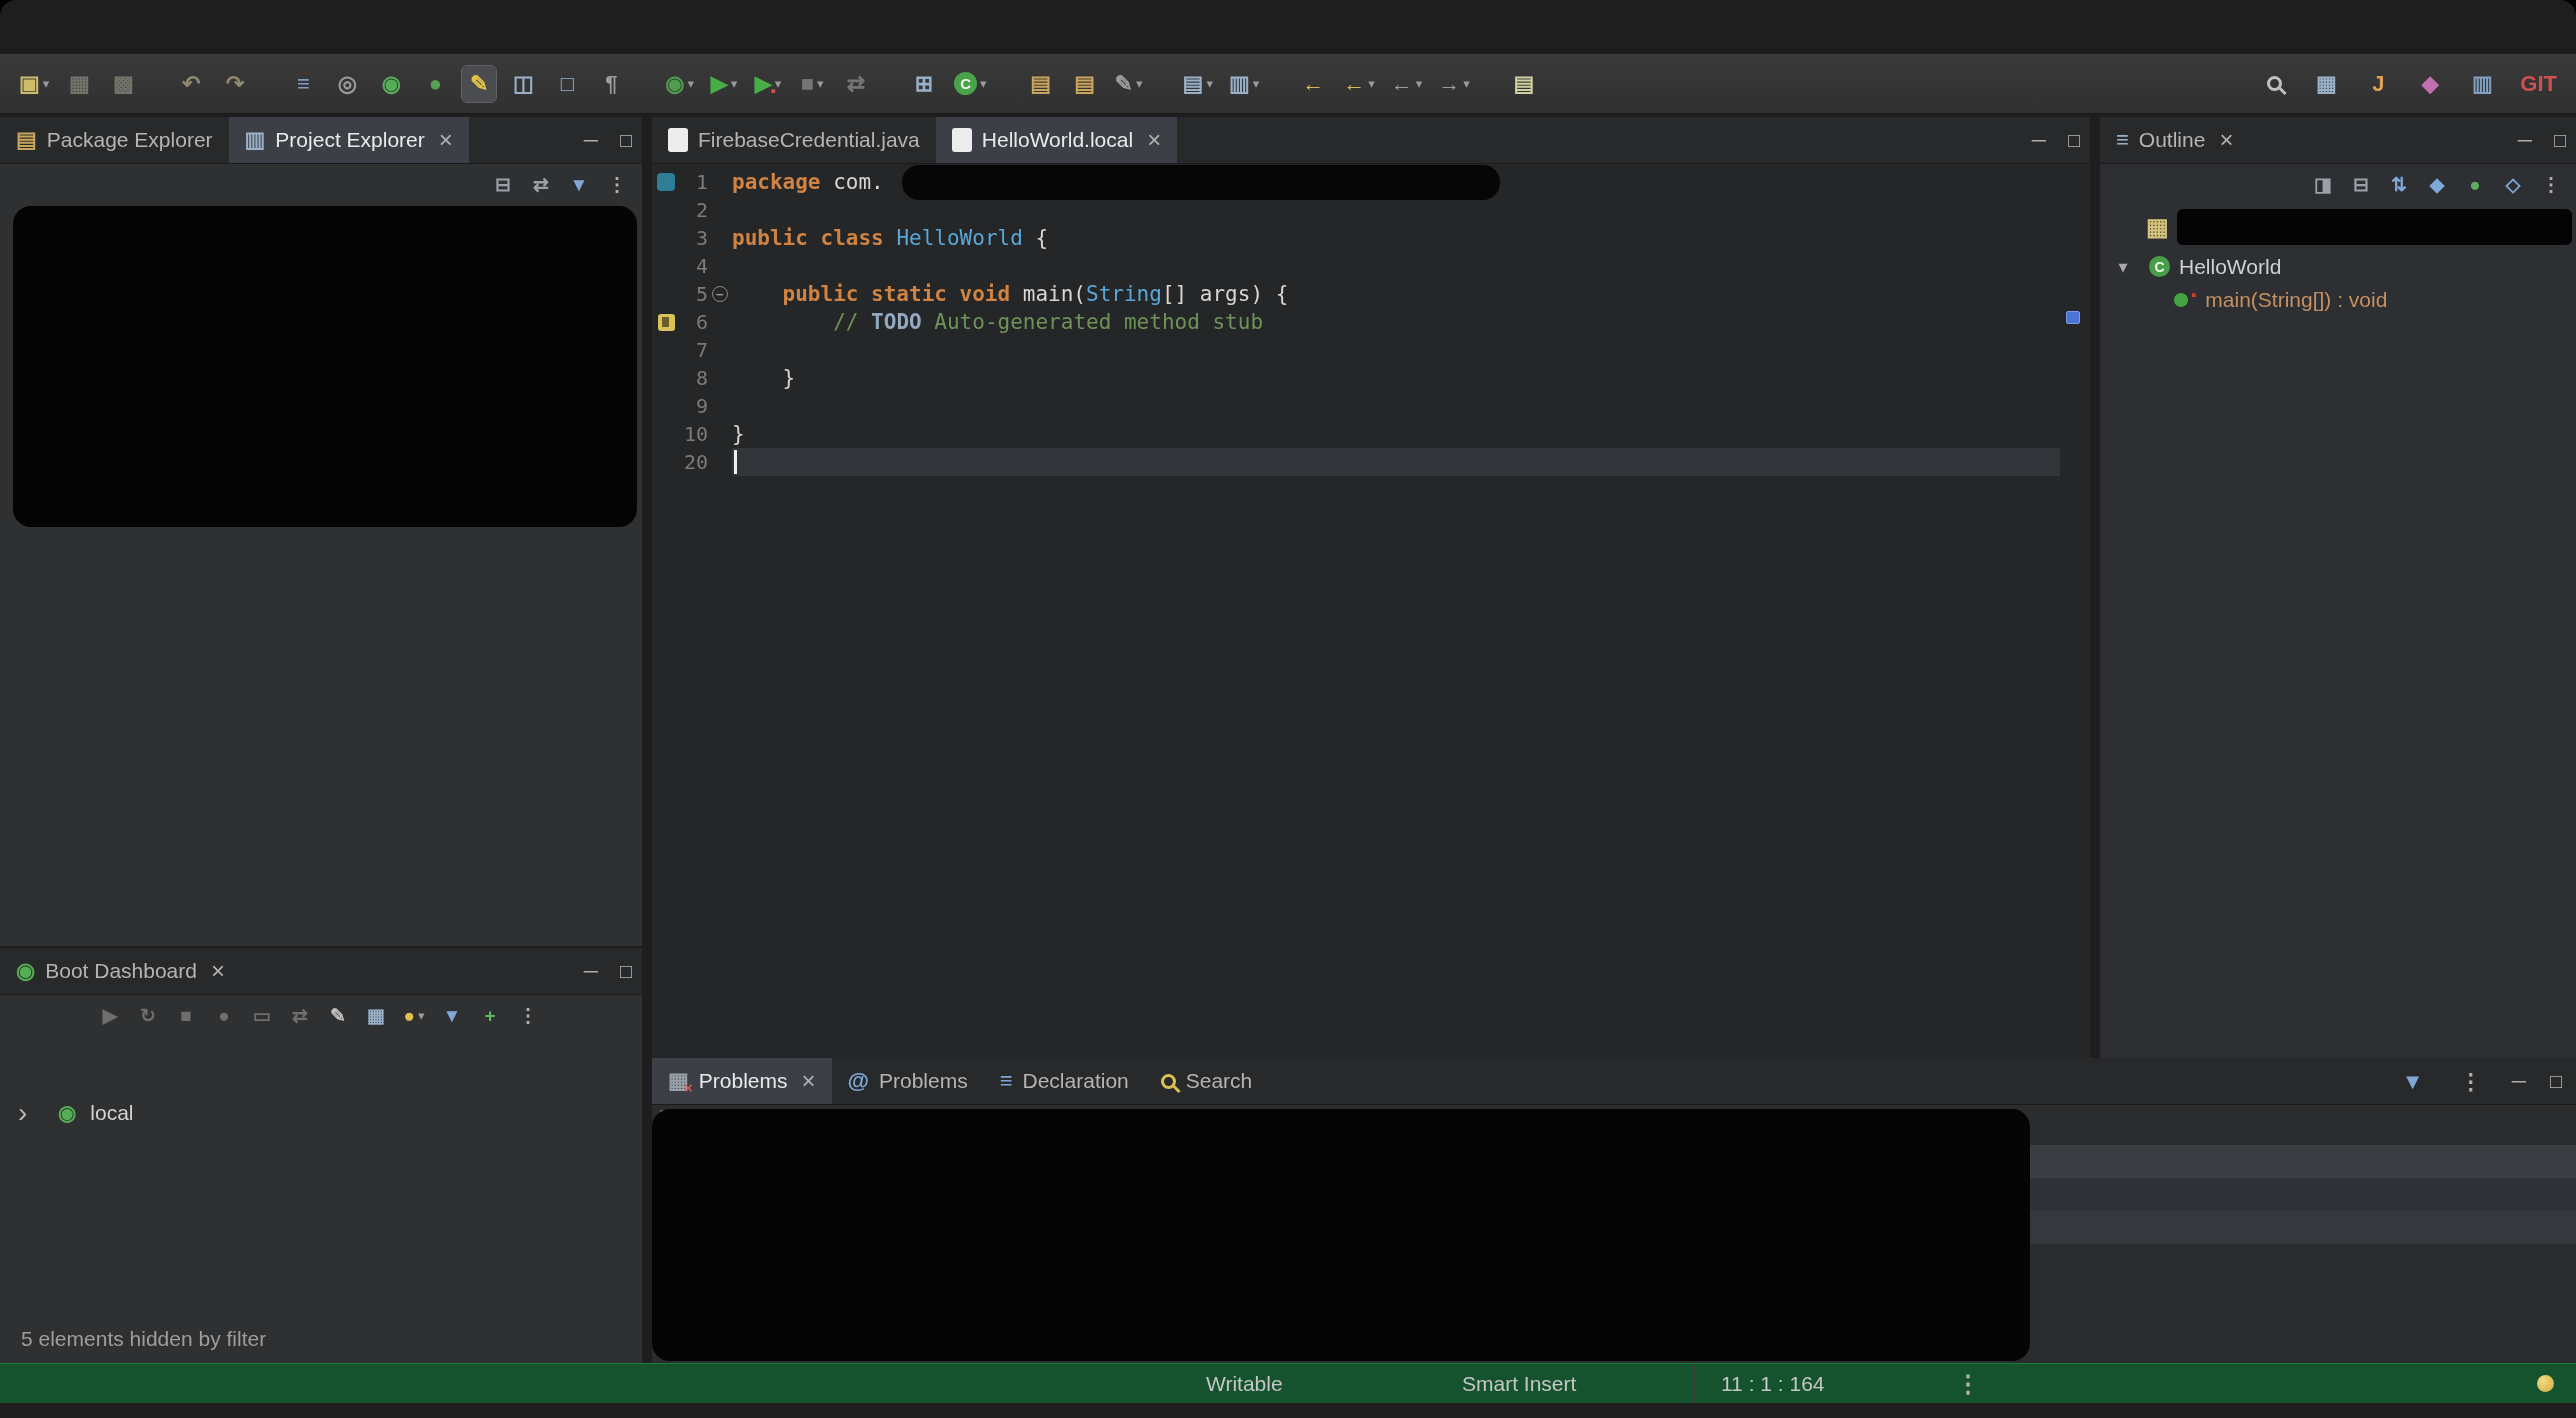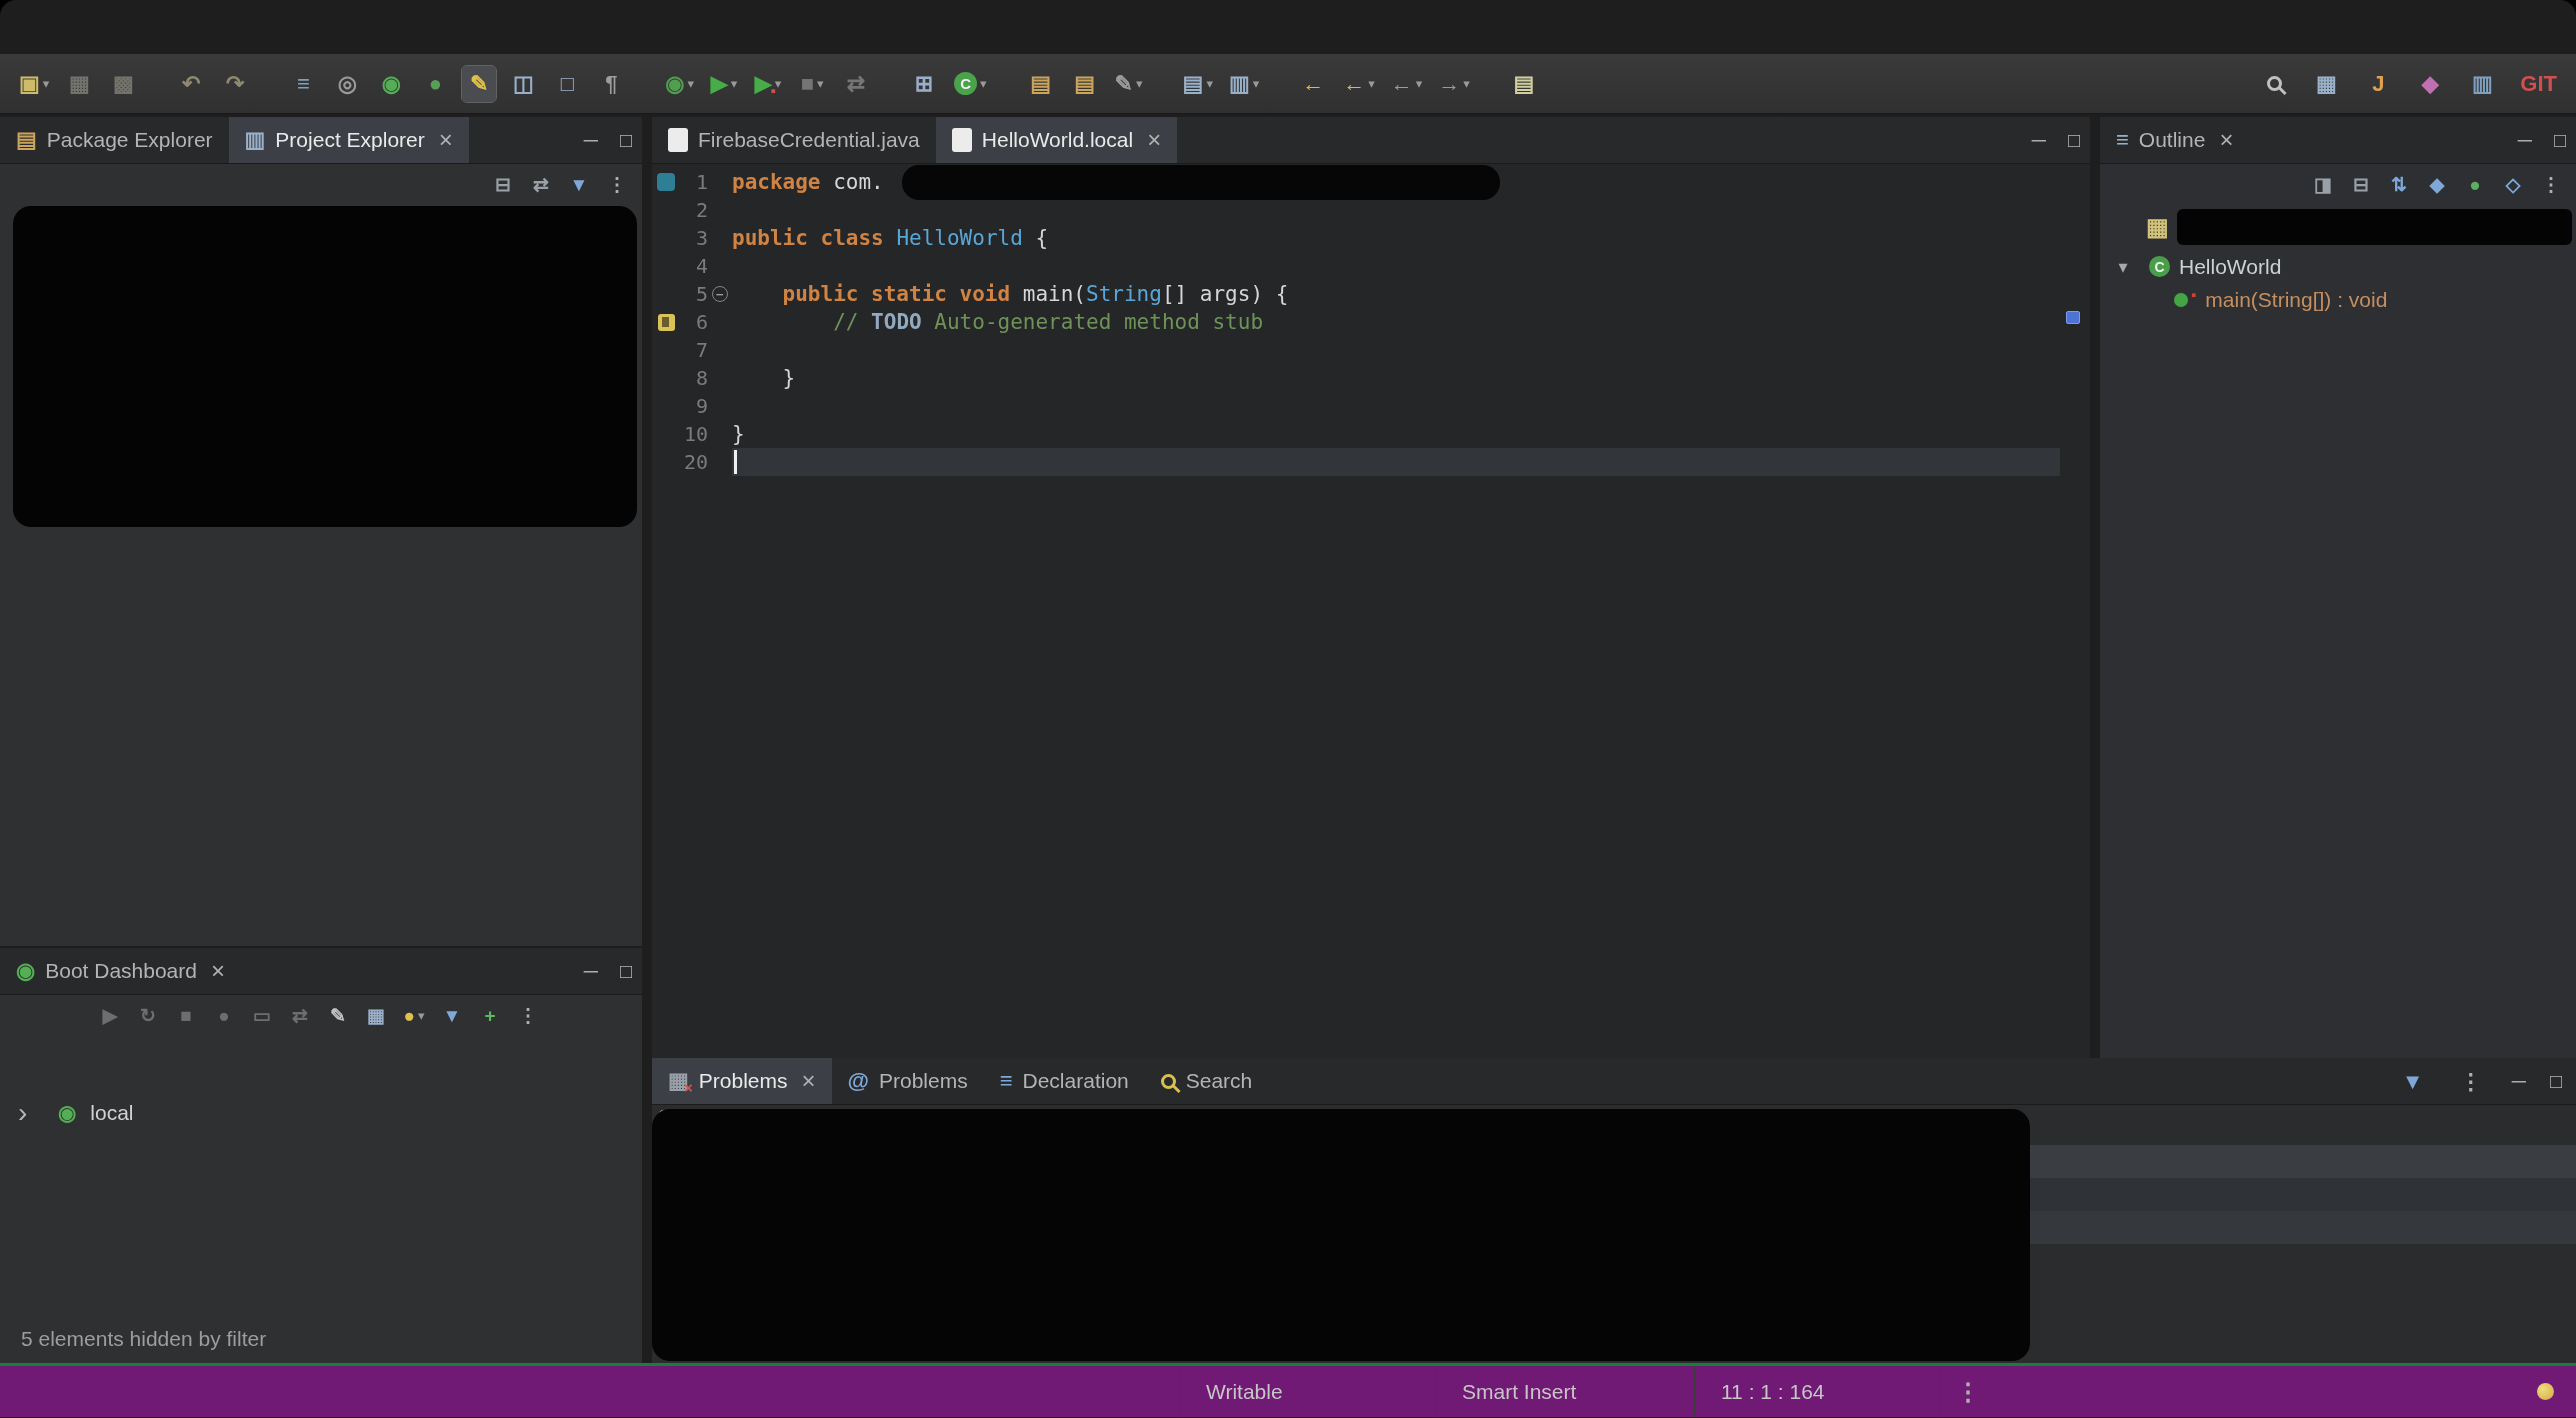--- a/index.html
+++ b/index.html
@@ -107,21 +107,21 @@
   #problems-controls{position:absolute; top:0; right:14px; height:47px; display:flex; gap:24px; align-items:center; color:#b4b4b4; font-size:20px;}
   #problems-count{position:absolute; left:6px; top:48px; color:#c0c0c0; font-size:19px;}
   #problems-redact{position:absolute; left:0; top:51px; width:1378px; height:252px; background:#050505; border-radius:18px;}
   #problems-stripes{position:absolute; left:1378px; right:0; top:47px; bottom:0;}
   .pstripe{position:absolute; left:0; right:0; height:33px;}
   #ps1{top:40px; background:#3a3e42;}
   #ps2{top:73px; background:#2f3236;}
   #ps3{top:106px; background:#35393d;}
 
   
-  #statusbar{position:absolute; left:0; top:1363px; width:2576px; height:54px; background:#701a75; border-top:3px solid #15803d; display:flex; align-items:center; font-size:21px; color:#c6c6c6;}
+  #statusbar{position:absolute; left:0; top:1363px; width:2576px; height:40px; background:#14532d; border-top:1px solid #15803d; display:flex; align-items:center; font-size:21px; color:#c6c6c6;}
   .sb-spacer{width:1180px; height:100%; border-right:1px solid #3a3a3a;}
   .sb-cell{height:100%; display:flex; align-items:center; padding-left:26px; border-right:1px solid #3a3a3a; white-space:nowrap;}
   #sb-writable{width:256px;}
   #sb-insert{width:259px;}
   #sb-position{width:245px;}
   #status-menu{font-size:24px; color:#b0b0b0; margin-left:16px; font-weight:bold;}
   #status-lightbulb{width:17px; height:17px; border-radius:50%; background:radial-gradient(circle at 35% 35%, #f0dc82, #d2a93f); margin-left:auto; margin-right:22px;}
 </style>
 </head>
 <body>

